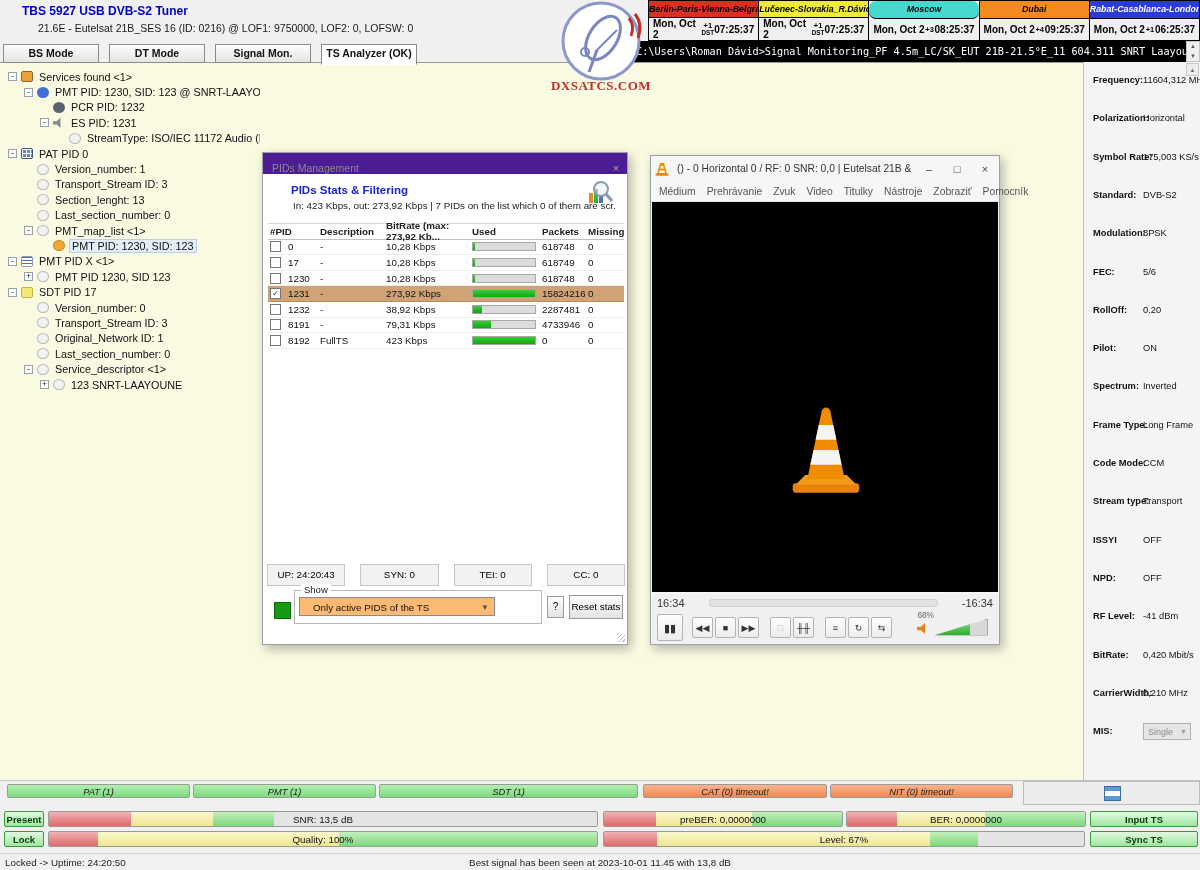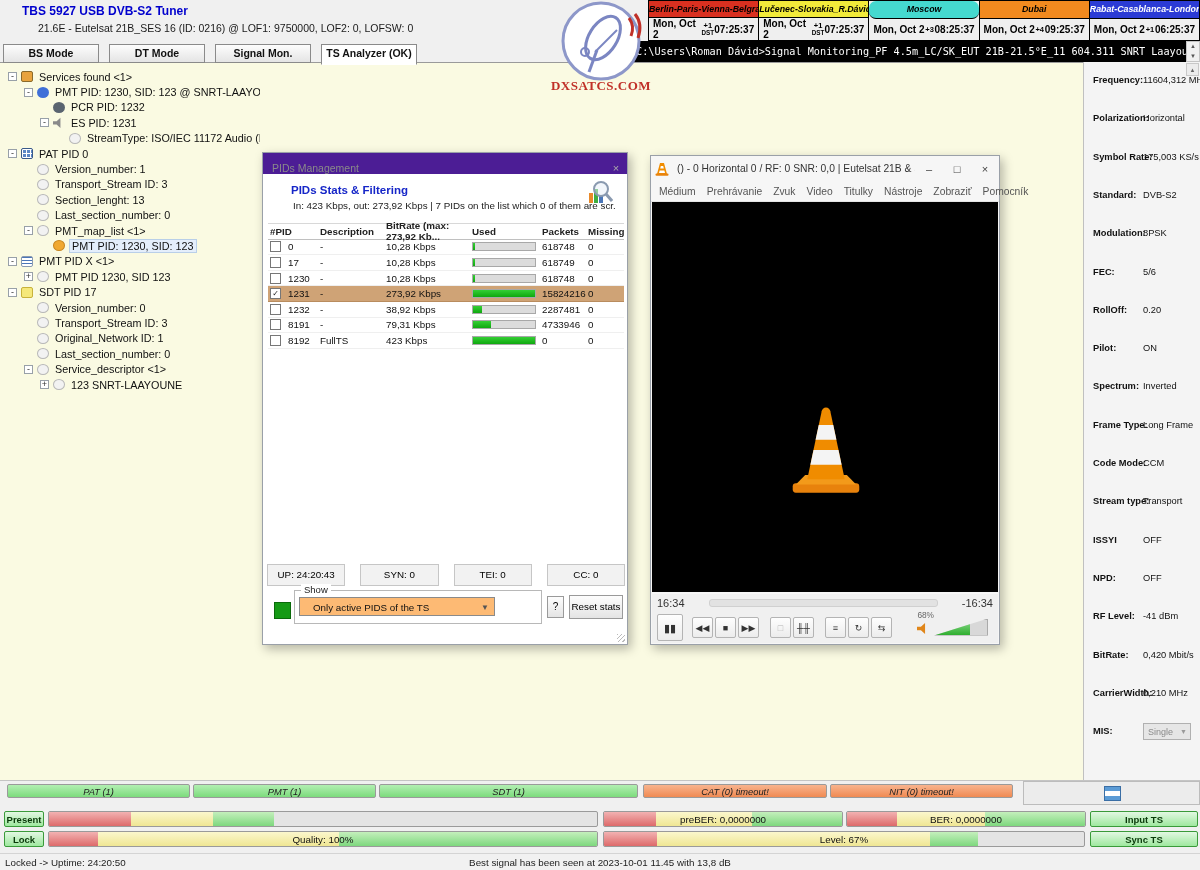--- a/index.html
+++ b/index.html
@@ -641,20 +641,21 @@
     </div>
     <div id="sigrows">
         <div class="gbtn" style="left: 4px; top: 30px; width: 40px;">Present</div>
         <div class="gbtn" style="left: 4px; top: 50px; width: 40px;">Lock</div>
         <div class="gbtn" style="left: 1090px; top: 30px; width: 108px;">Input TS</div>
         <div class="gbtn" style="left: 1090px; top: 50px; width: 108px;">Sync TS</div>
         <div class="sbar" style="left: 48px; top: 30px; width: 550px;">
           <div class="sseg r" style="left: 0%; width: 15%;"></div>
           <div class="sseg y" style="left: 15%; width: 15%;"></div>
           <div class="sseg g" style="left: 30%; width: 11%;"></div>
+          <div class="sbar-label">SNR: 13,5 dB</div>
         </div>
         <div class="sbar" style="left: 603px; top: 30px; width: 240px;">
           <div class="sseg r" style="left: 0%; width: 22%;"></div>
           <div class="sseg y" style="left: 22%; width: 40%;"></div>
           <div class="sseg g" style="left: 62%; width: 38%;"></div>
           <div class="sbar-label">preBER: 0,0000000</div>
         </div>
         <div class="sbar" style="left: 846px; top: 30px; width: 240px;">
           <div class="sseg r" style="left: 0%; width: 21%;"></div>
           <div class="sseg y" style="left: 21%; width: 37%;"></div>

